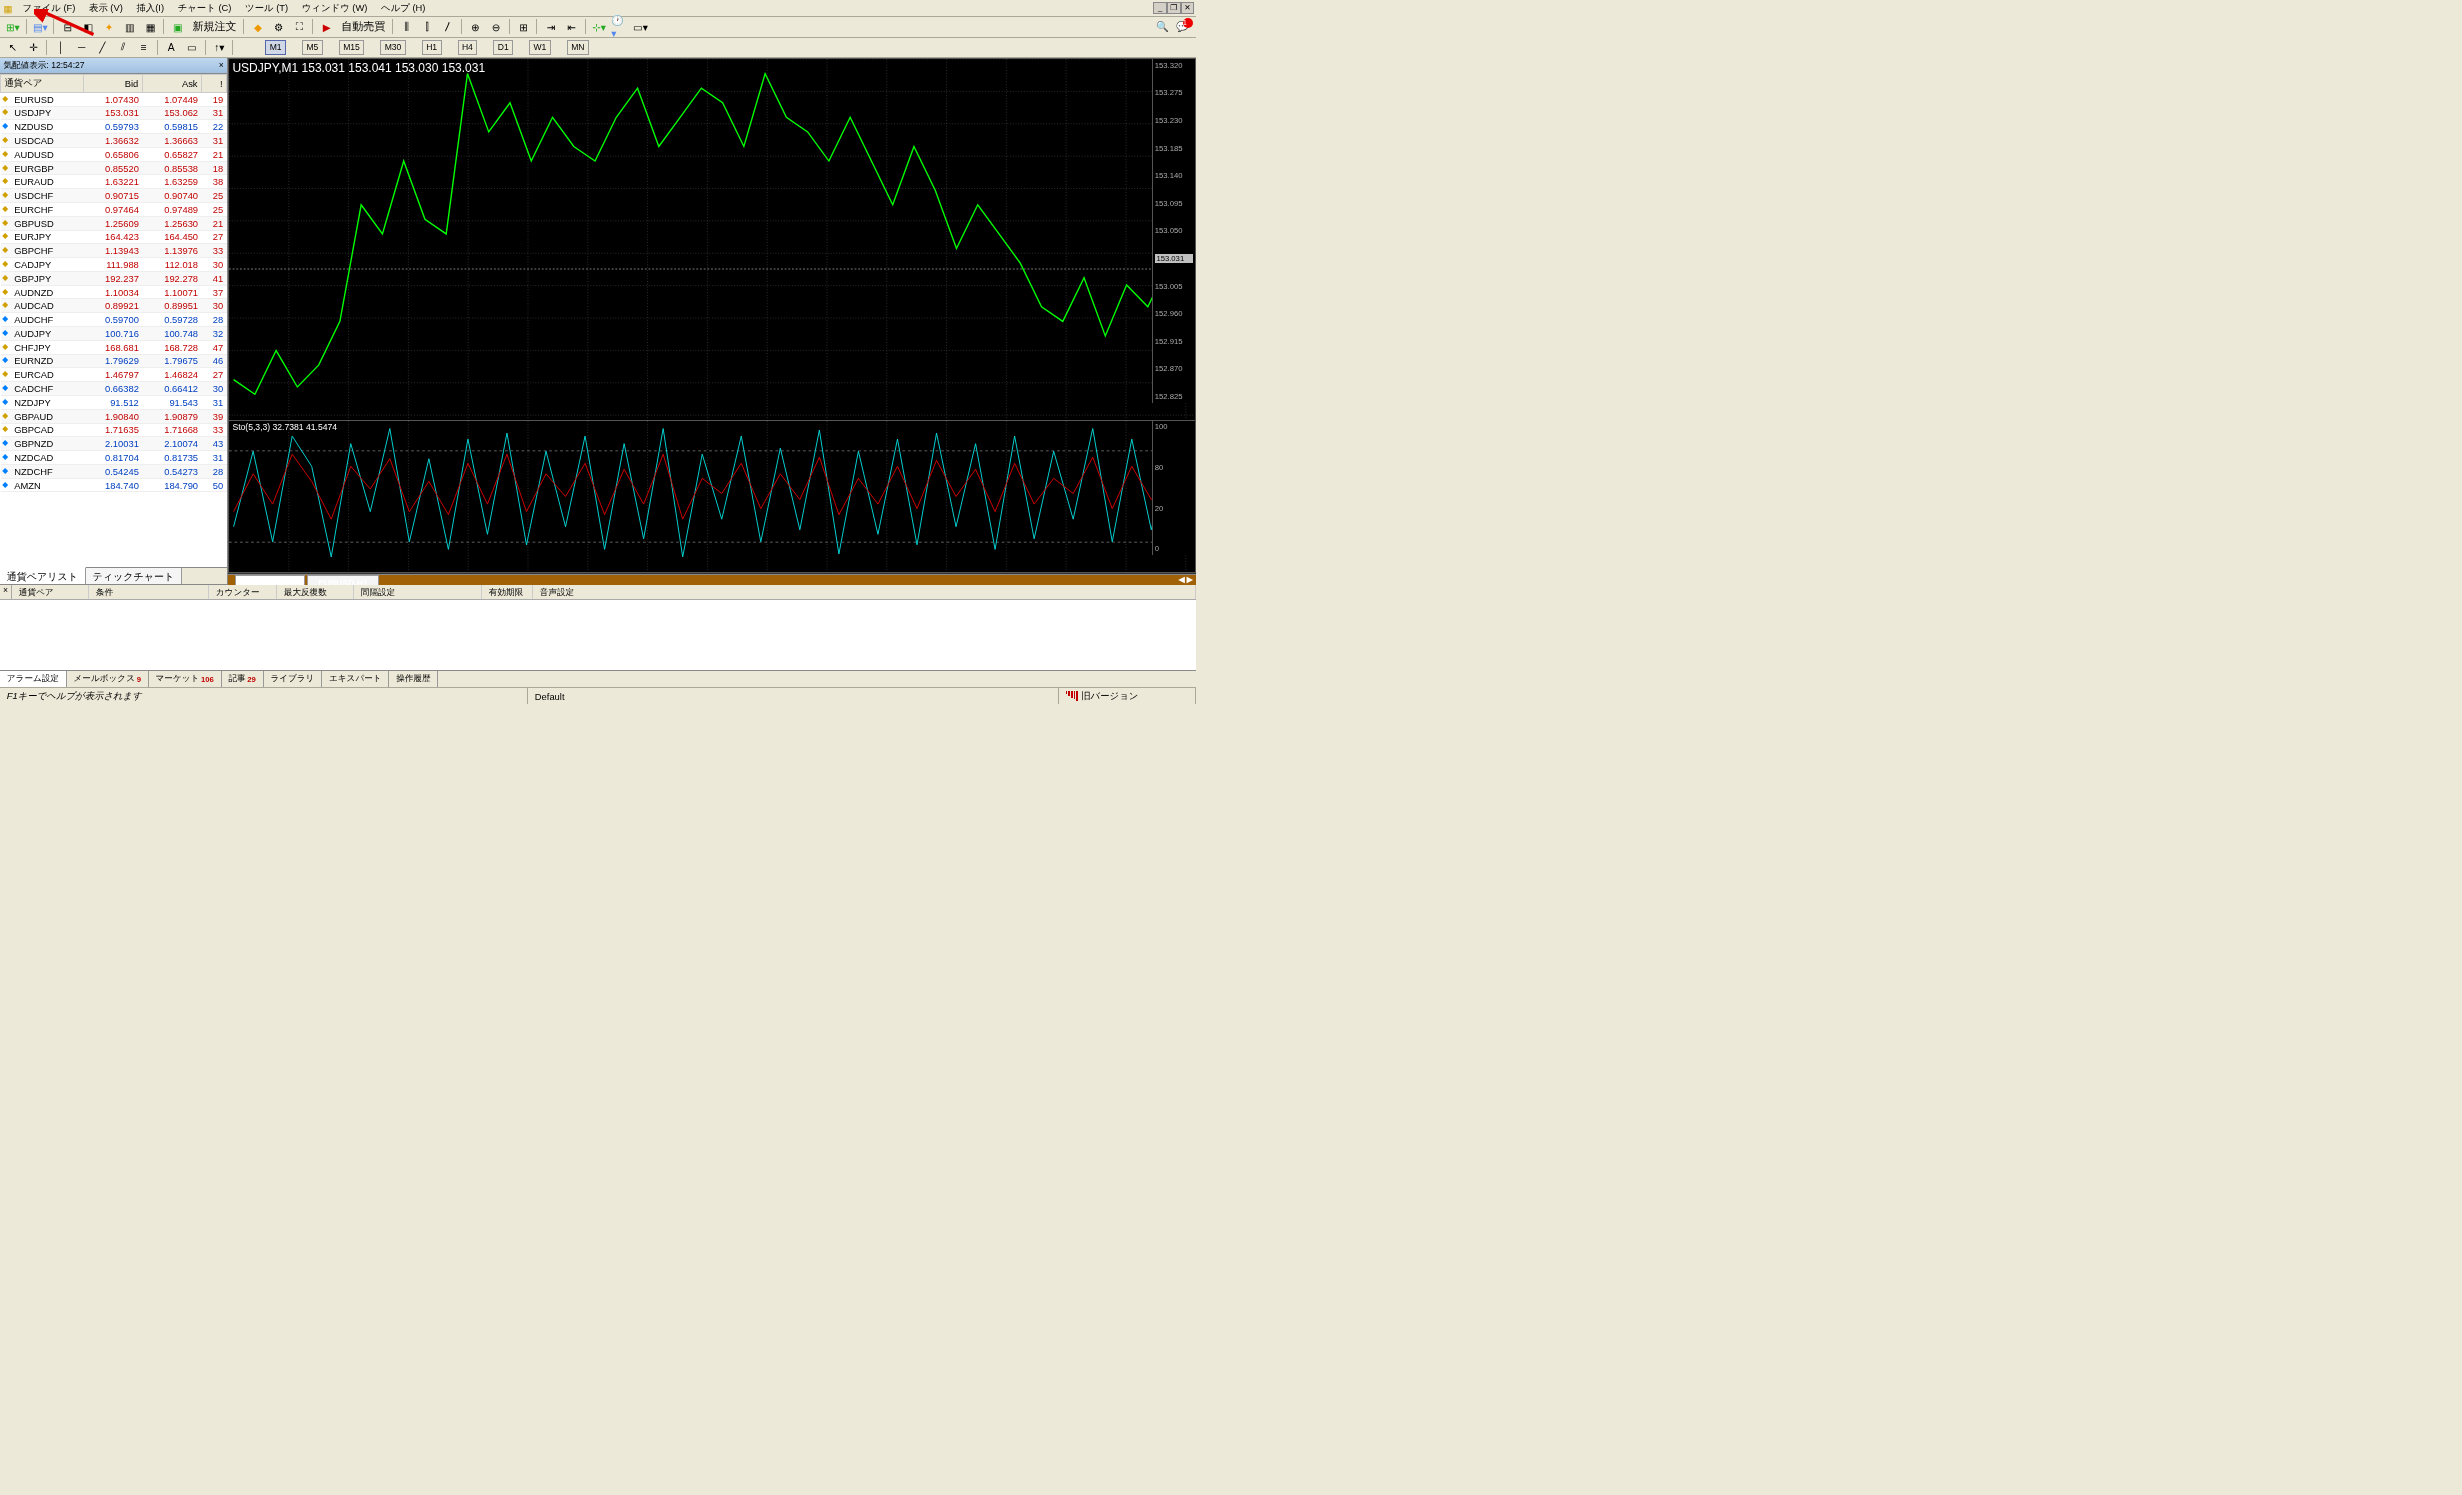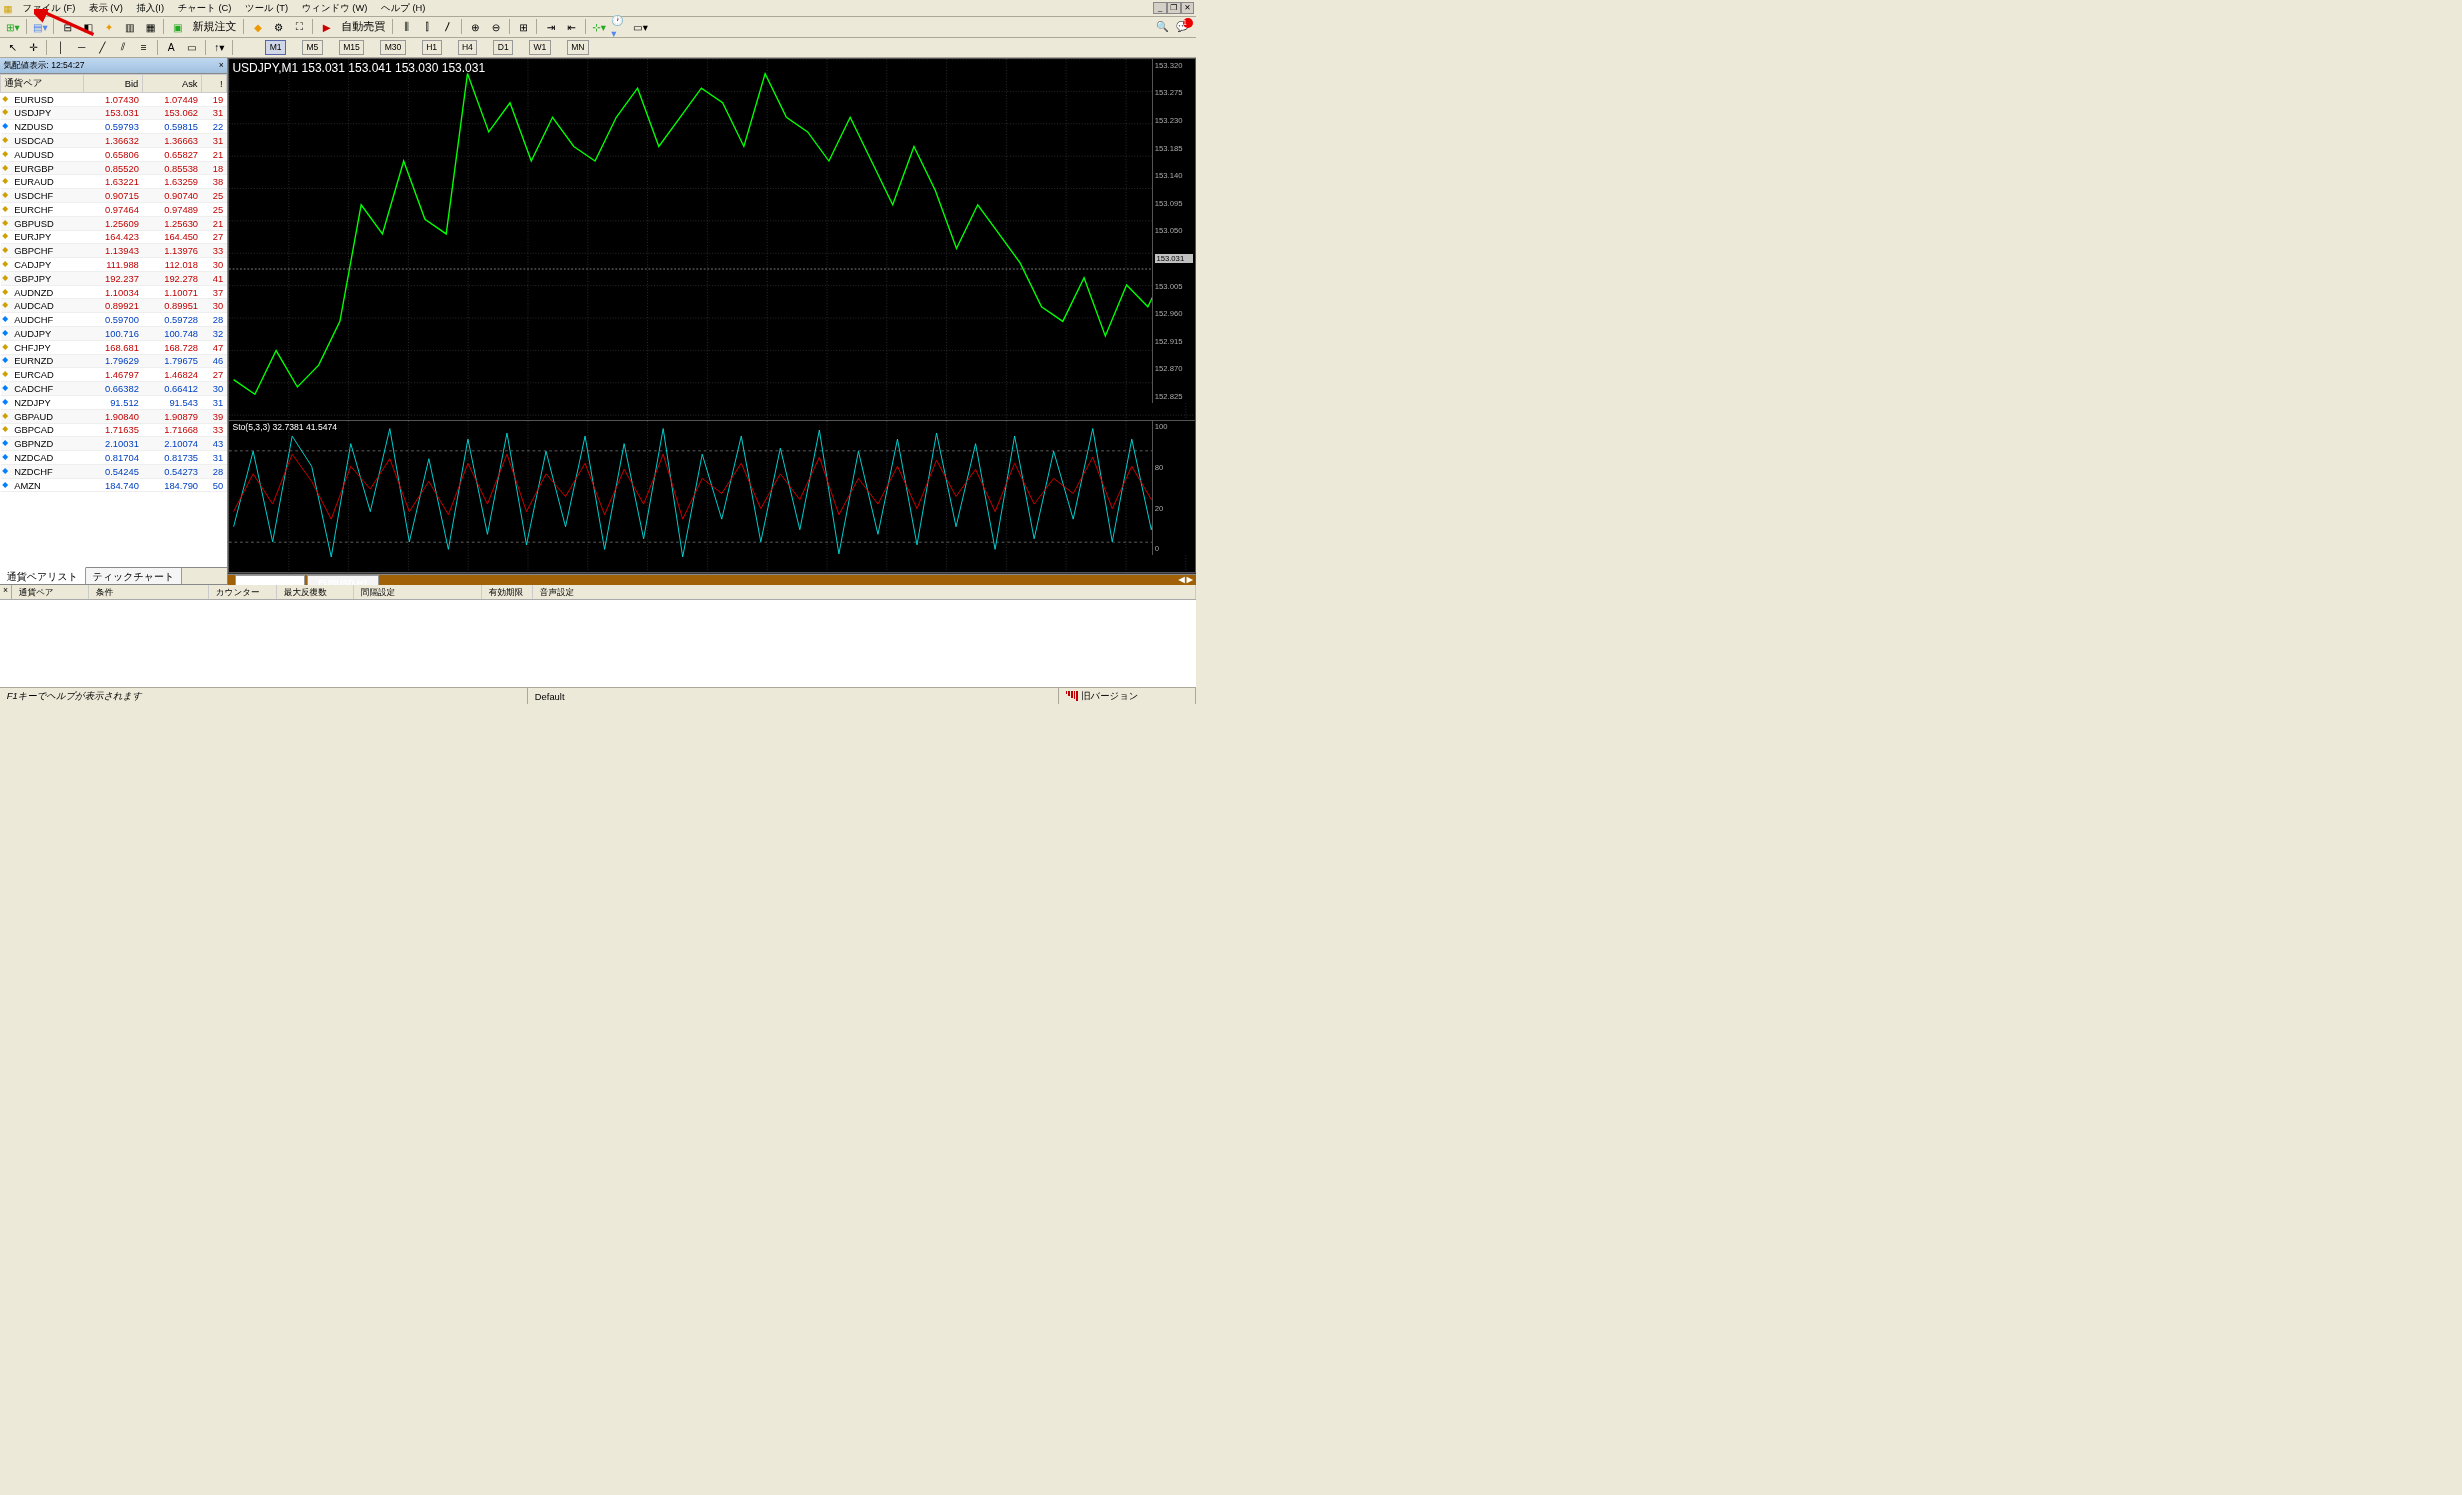--- a/index.html
+++ b/index.html
@@ -504,20 +504,38 @@
     <div class="close-x">×</div>
     <div class="col" style="width:77px">通貨ペア</div>
     <div class="col" style="width:120px">条件</div>
     <div class="col" style="width:68px">カウンター</div>
     <div class="col" style="width:77px">最大反復数</div>
     <div class="col" style="width:128px">間隔設定</div>
     <div class="col" style="width:51px">有効期限</div>
     <div class="col" style="flex:1">音声設定</div>
   </div>
   <div class="bottom-panel-body"></div>
+  <div class="bottom-tabs">
+    <div class="bottom-tab active">アラーム設定</div>
+    <div class="bottom-tab">
+        <span>メールボックス</span>
+        <span class="count">9</span>
+      </div>
+    <div class="bottom-tab">
+        <span>マーケット</span>
+        <span class="count">106</span>
+      </div>
+    <div class="bottom-tab">
+        <span>記事</span>
+        <span class="count">29</span>
+      </div>
+    <div class="bottom-tab">ライブラリ</div>
+    <div class="bottom-tab">エキスパート</div>
+    <div class="bottom-tab">操作履歴</div>
+  </div>
 </div>
 
 <div class="statusbar">
   <div class="sb-cell wide">F1キーでヘルプが表示されます</div>
   <div class="sb-cell" style="width:531px">Default</div>
   <div class="sb-cell" style="width:137px">
     <div class="sb-signal">
       <span style="height:3.4px"></span>
         <span style="height:5.1px"></span>
         <span style="height:6.8px"></span>

